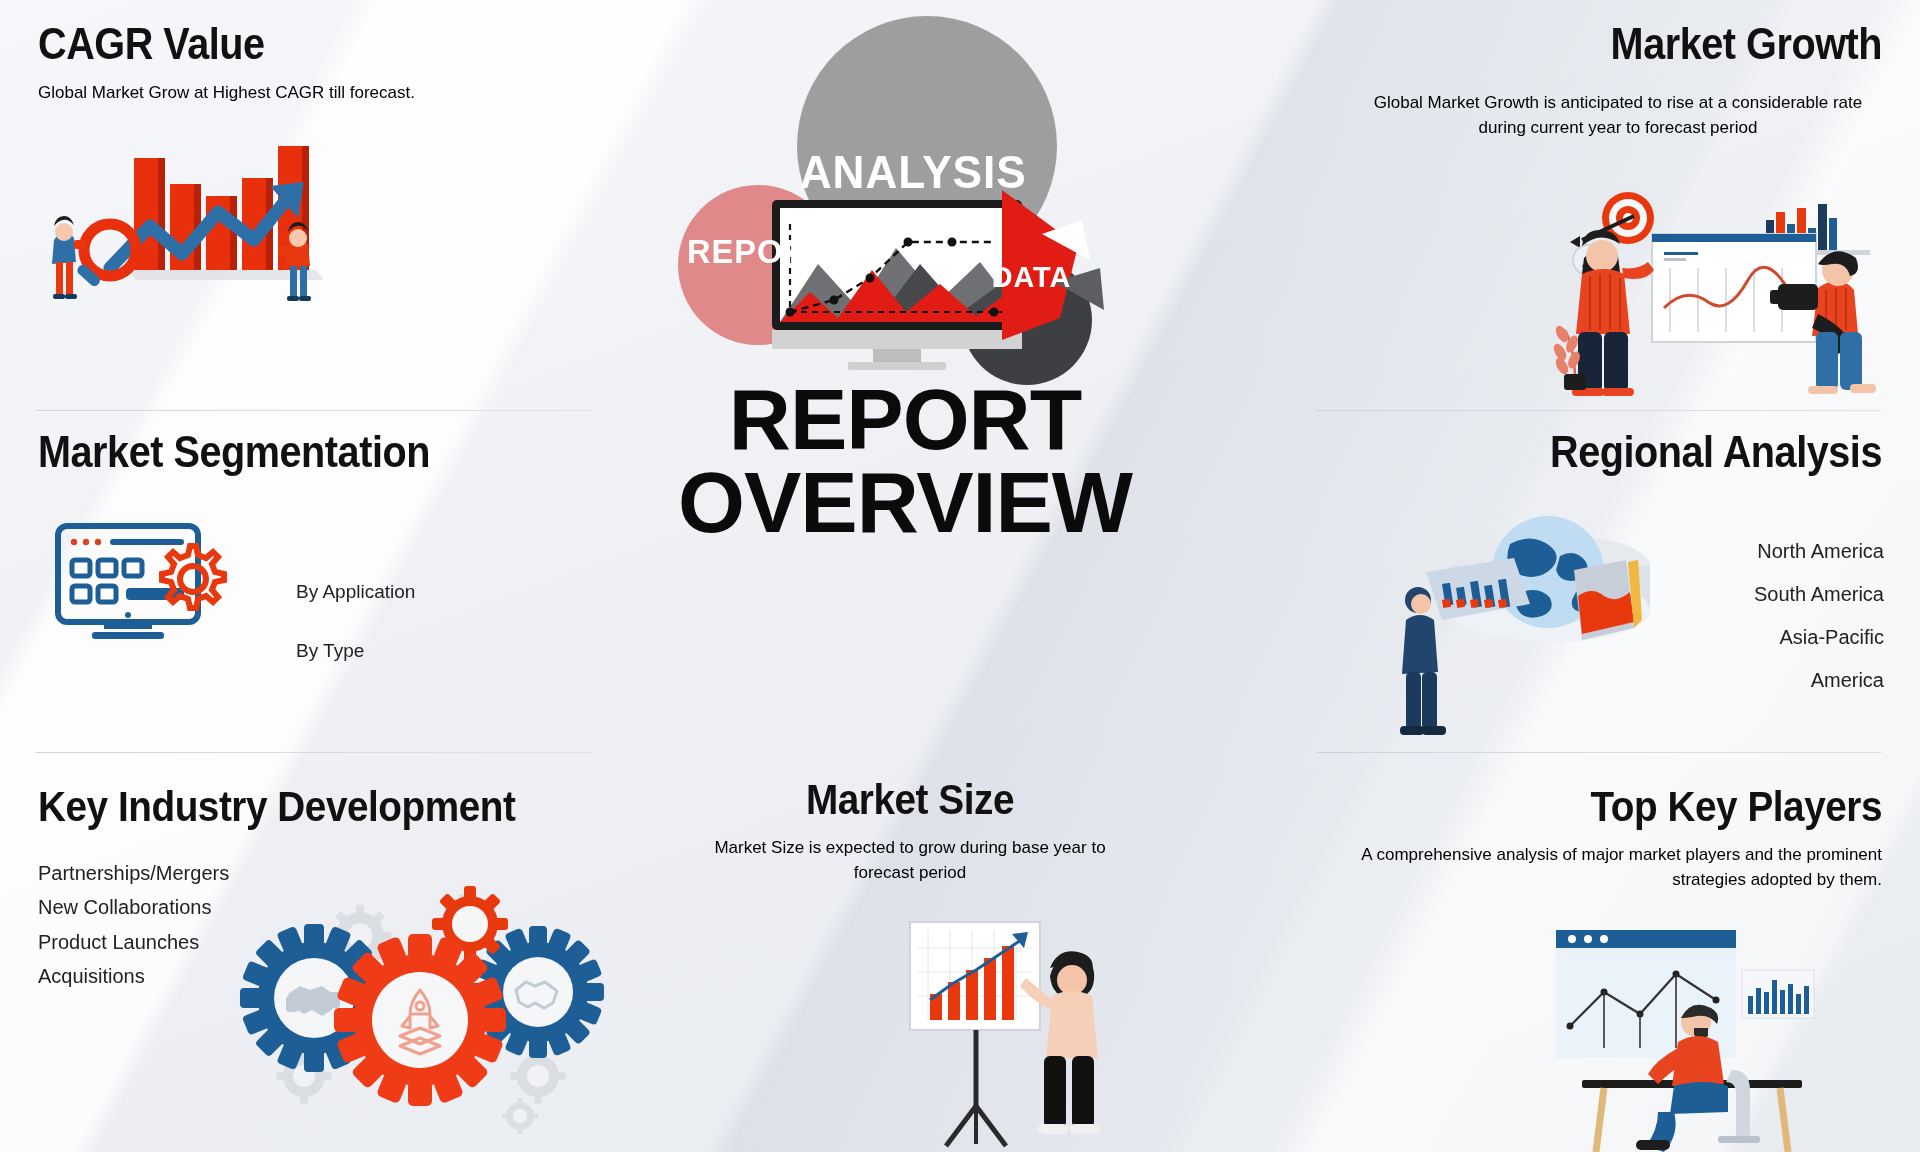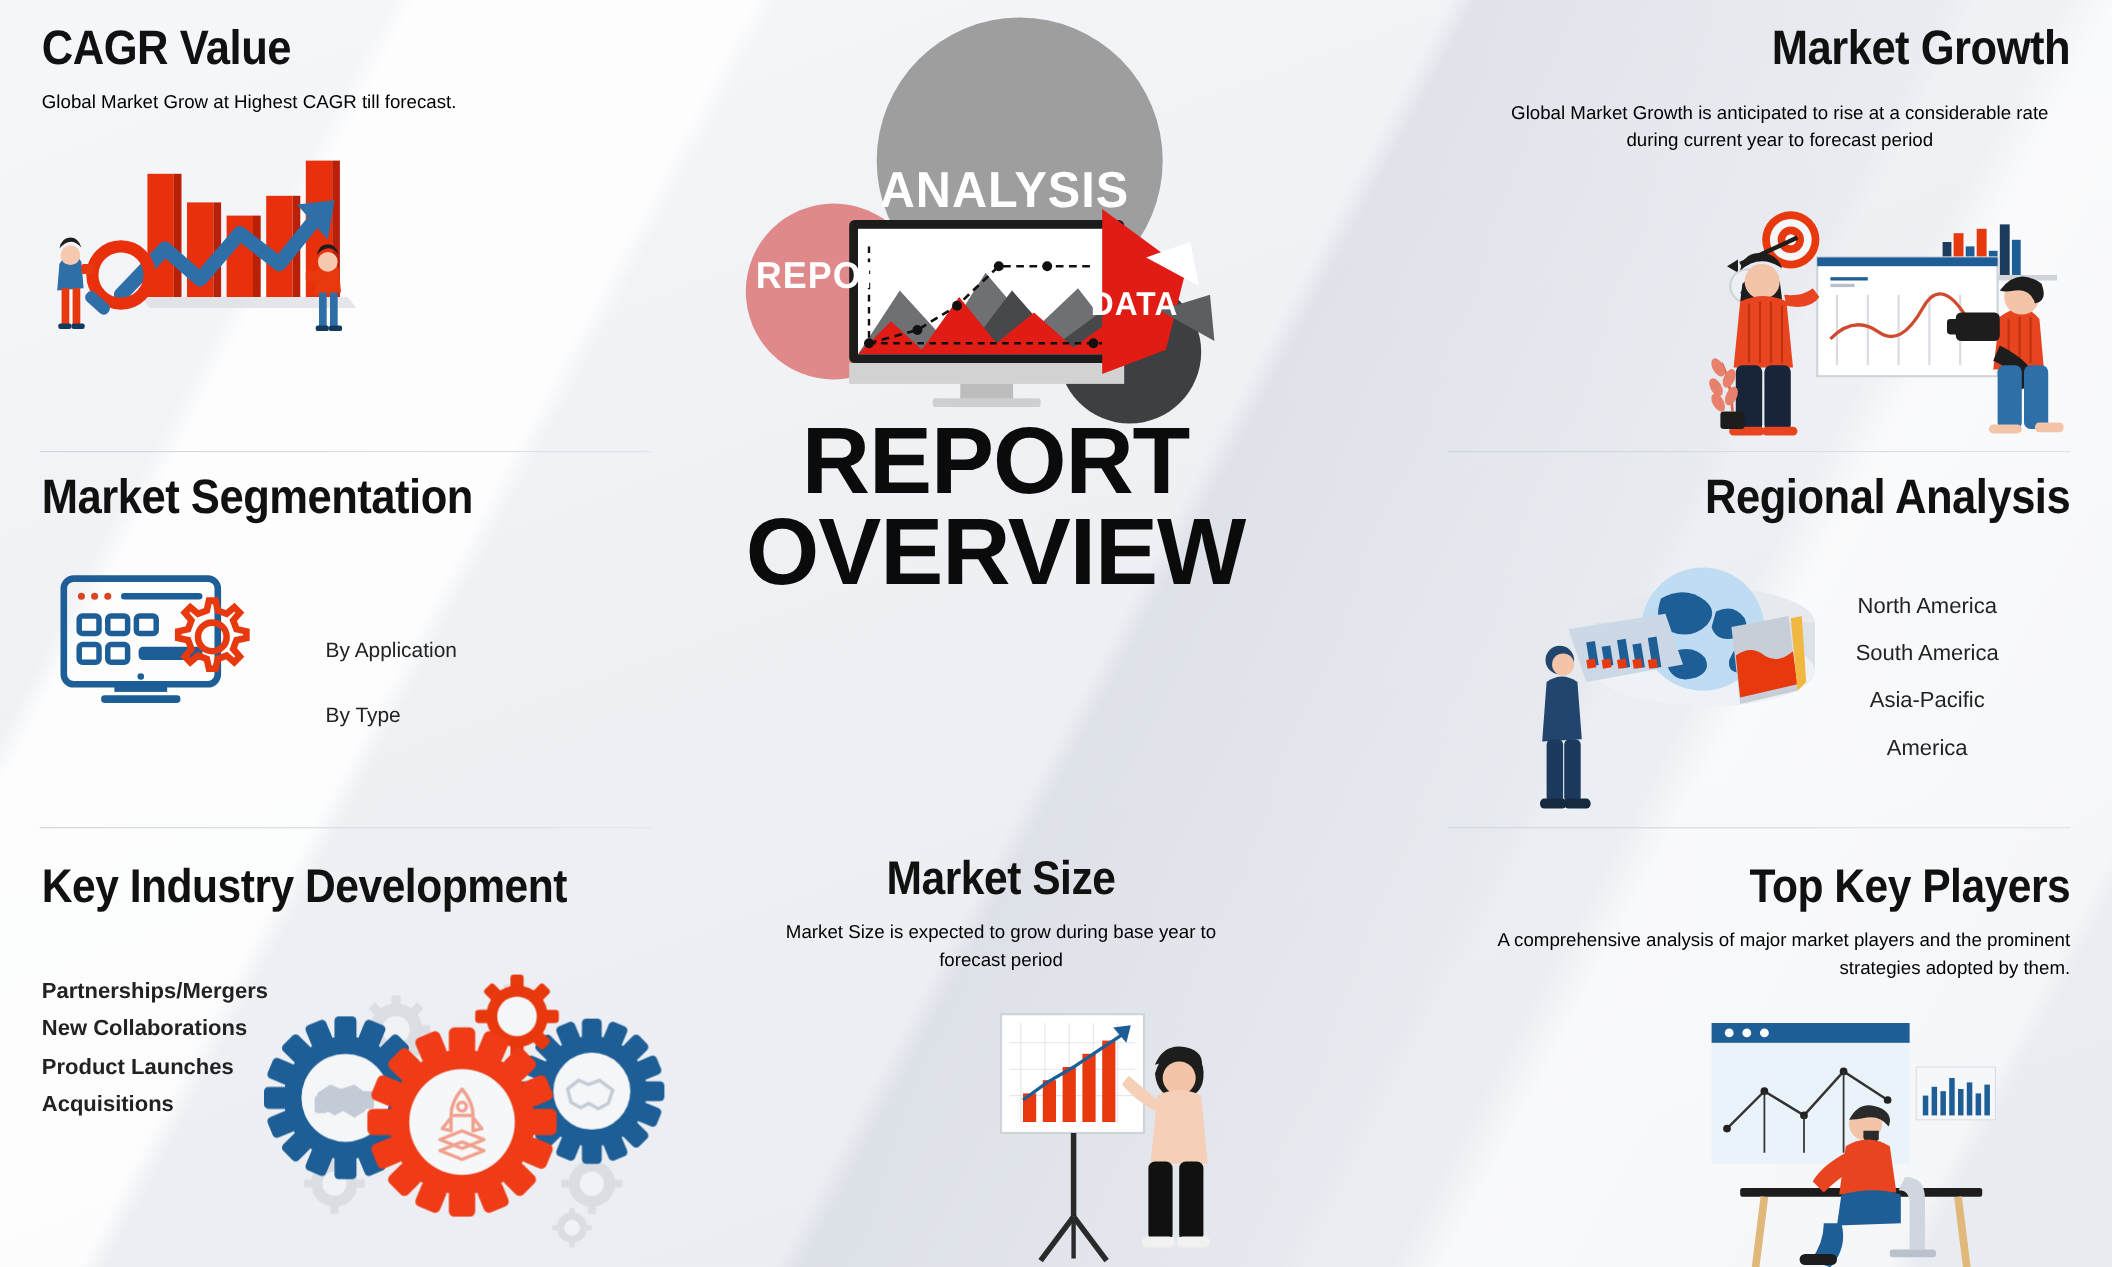--- a/index.html
+++ b/index.html
@@ -163,21 +163,21 @@
     <div class="list-item" style="margin-bottom:26px;">By Application</div>
     <div class="list-item">By Type</div>
   </div>
 
   <div class="divider" style="left:36px; top:752px; width:556px;"></div>
 
   <div class="cell" style="left:38px; top:785px; width:640px;">
     <h1 class="heading" style="font-size:43px;">Key Industry Development</h1>
   </div>
 
-  <div class="cell" style="left:38px; top:884px; width:300px;font-weight:bold;">
+  <div class="cell" style="left:38px; top:856px; width:300px;">
     <div class="list-item" style="font-size:20px;">Partnerships/Mergers</div>
     <div class="list-item" style="font-size:20px;">New Collaborations</div>
     <div class="list-item" style="font-size:20px;">Product Launches</div>
     <div class="list-item" style="font-size:20px;">Acquisitions</div>
   </div>
 
   <div class="fig" style="left:248px; top:880px; width:360px; height:250px;">
     <svg width="360" height="250" viewBox="0 0 360 250">
       <defs>
         <g id="gearteeth"></g>
@@ -533,21 +533,21 @@
       </g>
     </svg>
   </div>
 
   <div class="divider" style="left:1316px; top:410px; width:566px;"></div>
 
   <div class="cell" style="left:1302px; top:430px; width:580px; text-align:right;">
     <h1 class="heading right">Regional Analysis</h1>
   </div>
 
-  <div class="cell" style="left:1620px; top:530px; width:264px; text-align:center;">
+  <div class="cell" style="left:1620px; top:530px; width:264px; text-align:right;">
     <div class="list-item" style="font-size:20px; line-height:2.15;">North America</div>
     <div class="list-item" style="font-size:20px; line-height:2.15;">South America</div>
     <div class="list-item" style="font-size:20px; line-height:2.15;">Asia-Pacific</div>
     <div class="list-item" style="font-size:20px; line-height:2.15;">America</div>
   </div>
 
   <div class="fig" style="left:1390px; top:500px; width:280px; height:240px;">
     <svg width="280" height="240" viewBox="0 0 280 240">
 
       <ellipse cx="160" cy="66" rx="100" ry="32" fill="#e6eaef"></ellipse>

